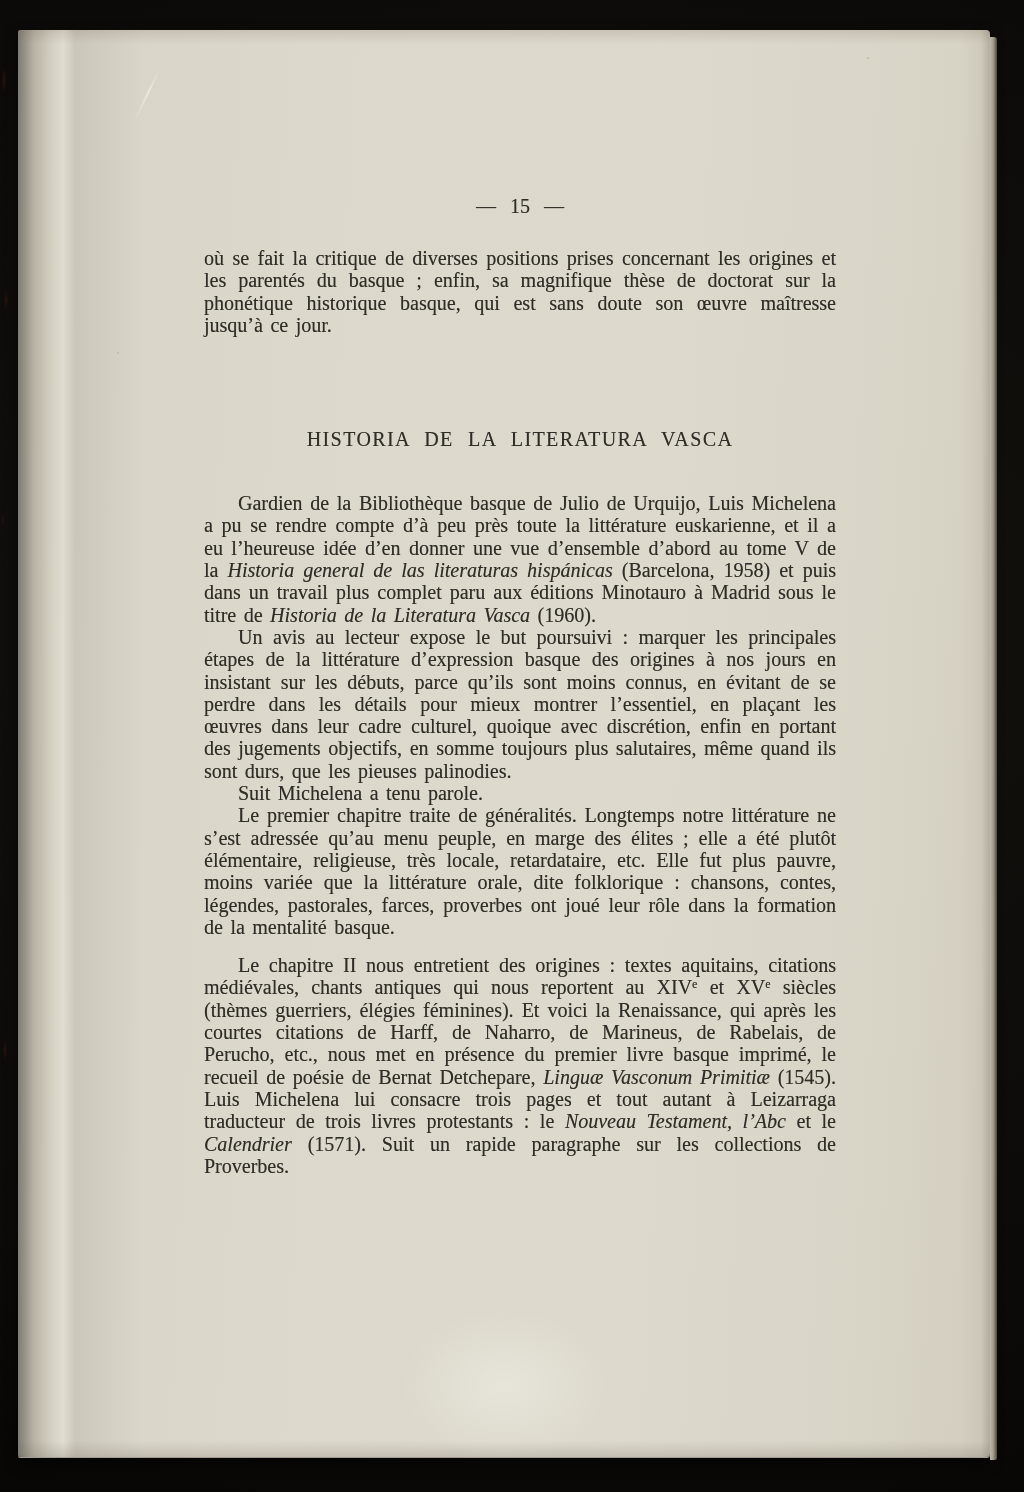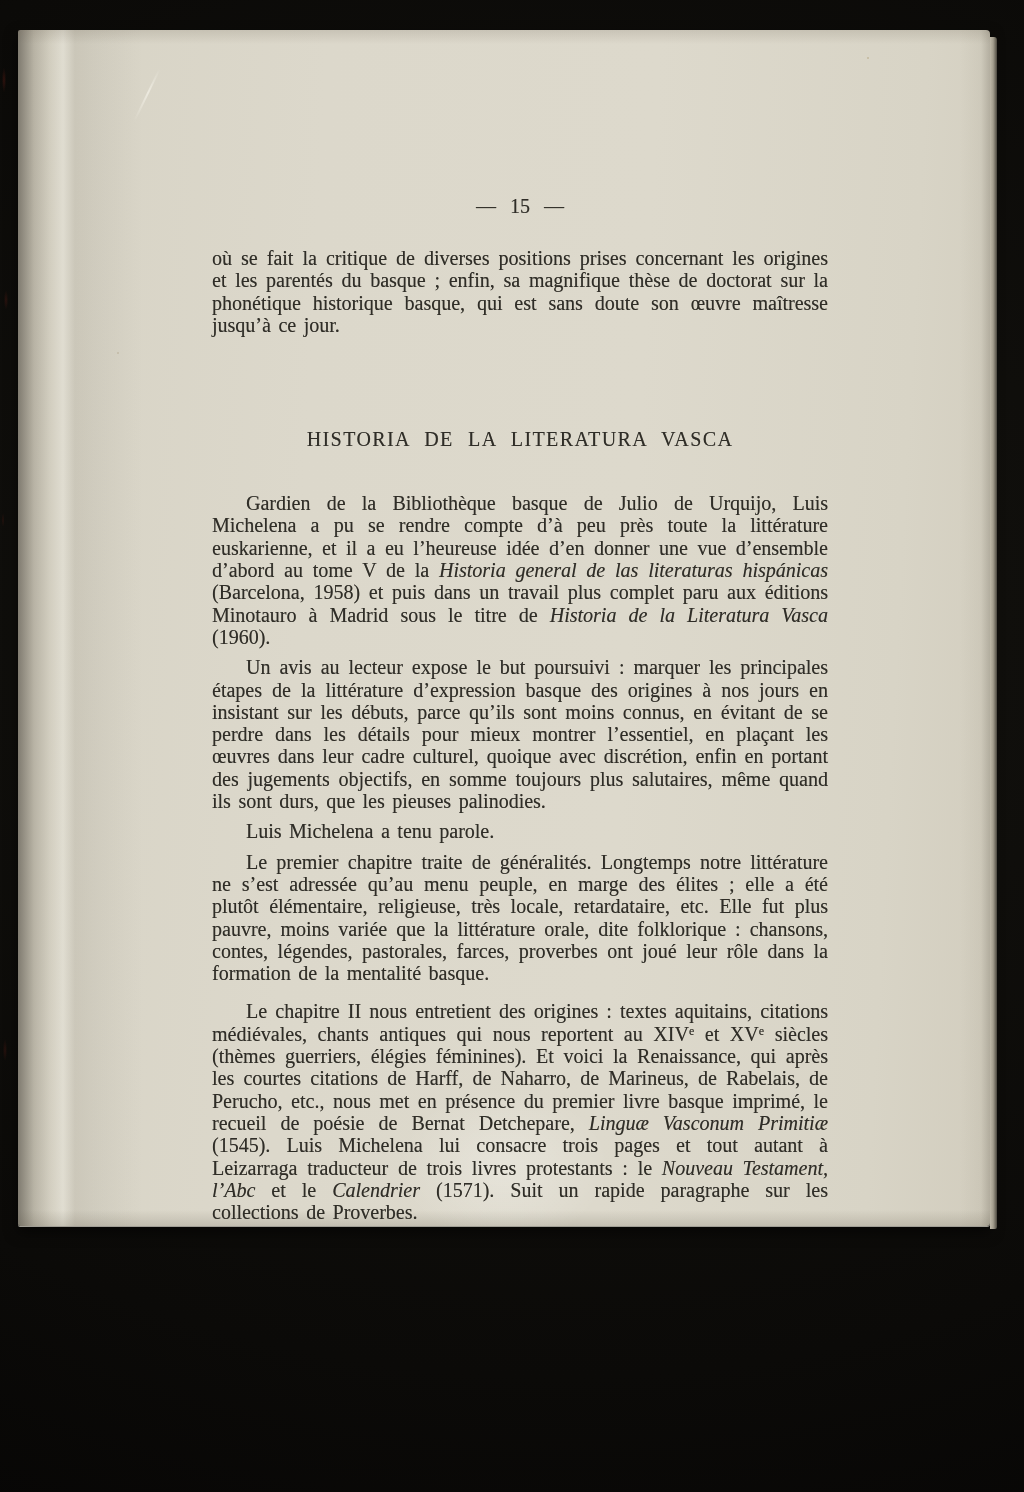--- a/index.html
+++ b/index.html
@@ -26,21 +26,21 @@
       radial-gradient(3px 14px at 6px 300px, rgba(120,35,25,0.28), transparent 70%),
       radial-gradient(2px 10px at 3px 520px, rgba(120,35,25,0.22), transparent 70%),
       radial-gradient(3px 16px at 5px 1050px,rgba(120,35,25,0.25), transparent 70%);
   }
 
   .page {
     position: absolute;
     left: 18px;
     top: 30px;
     width: 972px;
-    height: 1196px;
+    height: 1427px;
     border-radius: 2px 4px 3px 2px;
     background:
       
       radial-gradient(circle 2px at 850px 28px,  rgba(140,115,55,0.45), transparent 70%),
       radial-gradient(circle 2px at 100px 323px, rgba(130,110,70,0.35), transparent 70%),
       radial-gradient(circle 2px at 320px 1042px,rgba(130,110,70,0.25), transparent 70%),
       
       radial-gradient(150px 110px at 50% 95%, rgba(255,255,252,0.30), transparent 70%),
       
       linear-gradient(180deg, rgba(110,100,85,0.18) 0px, rgba(110,100,85,0.0) 14px),
@@ -107,21 +107,21 @@
     margin: 92px 0 42px 0;
     font-size: 20px;
     font-weight: normal;
     line-height: 22px;
     text-align: center;
     letter-spacing: 1.4px;
     word-spacing: 8px;
   }
 
   p.para {
-    margin: 8px;
+    margin: 0;
     text-align: justify;
     line-height: 22.3px;
     word-spacing: 2.5px;
   }
   p.para.indent { text-indent: 34px; }
   p.para.first  { margin-top: 30px; }
   p.para.gap    { margin-top: 16px; }
 
   p.para sup {
     font-size: 12px;
@@ -139,19 +139,19 @@
     <div class="page-stack"></div>
     <div class="scratch"></div>
 
     <div class="content">
       <div class="page-number">— 15 —</div>
       <div id="text-body">
           <p class="para first"><span>où se fait la critique de diverses positions prises concernant les origines et les parentés du basque ; enfin, sa magnifique thèse de doctorat sur la phonétique historique basque, qui est sans doute son œuvre maîtresse jusqu’à ce jour.</span></p>
           <h1 class="heading">HISTORIA DE LA LITERATURA VASCA</h1>
           <p class="para indent"><span>Gardien de la Bibliothèque basque de Julio de Urquijo, Luis Michelena a pu se rendre compte d’à peu près toute la littérature euskarienne, et il a eu l’heureuse idée d’en donner une vue d’ensemble d’abord au tome V de la </span><i>Historia general de las literaturas hispánicas</i><span> (Barcelona, 1958) et puis dans un travail plus complet paru aux éditions Minotauro à Madrid sous le titre de </span><i>Historia de la Literatura Vasca</i><span> (1960).</span></p>
           <p class="para indent"><span>Un avis au lecteur expose le but poursuivi : marquer les principales étapes de la littérature d’expression basque des origines à nos jours en insistant sur les débuts, parce qu’ils sont moins connus, en évitant de se perdre dans les détails pour mieux montrer l’essentiel, en plaçant les œuvres dans leur cadre culturel, quoique avec discrétion, enfin en portant des jugements objectifs, en somme toujours plus salutaires, même quand ils sont durs, que les pieuses palinodies.</span></p>
-          <p class="para indent"><span>Luis Michelena a tenu parole.</span></p>
+          <p class="para indent"><span>Suit Michelena a tenu parole.</span></p>
           <p class="para indent"><span>Le premier chapitre traite de généralités. Longtemps notre littérature ne s’est adressée qu’au menu peuple, en marge des élites ; elle a été plutôt élémentaire, religieuse, très locale, retardataire, etc. Elle fut plus pauvre, moins variée que la littérature orale, dite folklorique : chansons, contes, légendes, pastorales, farces, proverbes ont joué leur rôle dans la formation de la mentalité basque.</span></p>
           <p class="para indent gap"><span>Le chapitre II nous entretient des origines : textes aquitains, citations médiévales, chants antiques qui nous reportent au XIV</span><sup>e</sup><span> et XV</span><sup>e</sup><span> siècles (thèmes guerriers, élégies féminines). Et voici la Renaissance, qui après les courtes citations de Harff, de Naharro, de Marineus, de Rabelais, de Perucho, etc., nous met en présence du premier livre basque imprimé, le recueil de poésie de Bernat Detchepare, </span><i>Linguæ Vasconum Primitiæ</i><span> (1545). Luis Michelena lui consacre trois pages et tout autant à Leizarraga traducteur de trois livres protestants : le </span><i>Nouveau Testament, l’Abc</i><span> et le </span><i>Calendrier</i><span> (1571). Suit un rapide paragraphe sur les collections de Proverbes.</span></p>
         </div>
     </div>
   </div>
 </div>
 
 </body></html>

